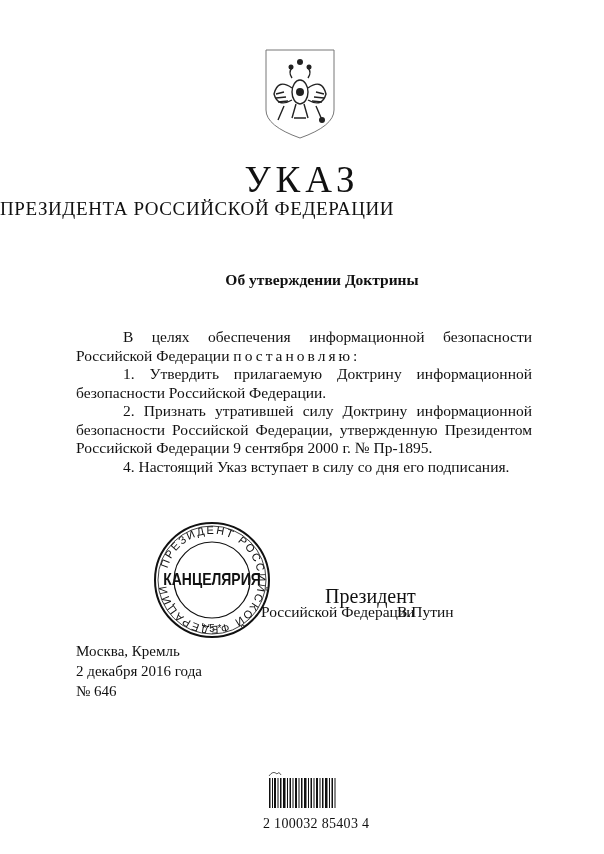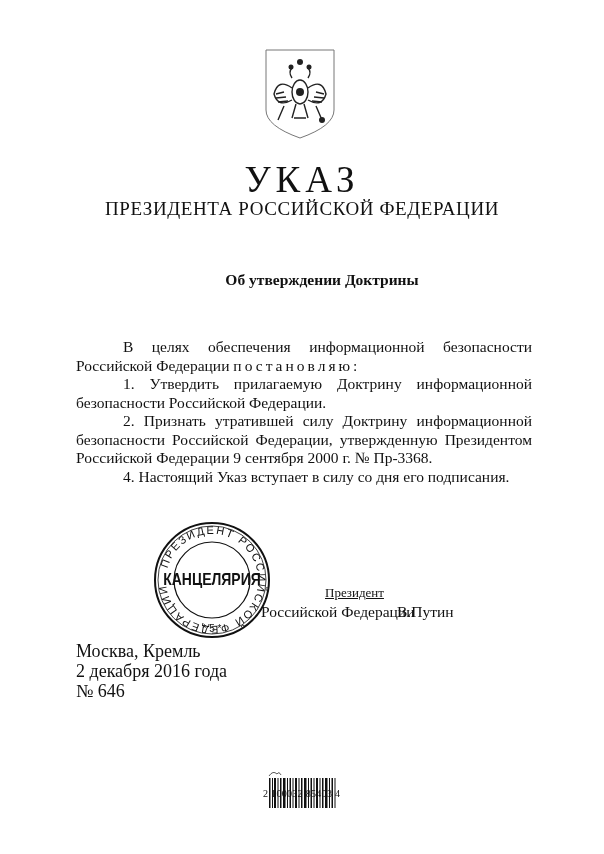--- a/index.html
+++ b/index.html
@@ -1,34 +1,34 @@
 <!DOCTYPE html>
 <html><head>
 <meta charset="utf-8">
 <style>
   html, body { margin:0; padding:0; background:#fff; }
   body { width:604px; height:854px; position:relative; overflow:hidden;
          font-family:"Liberation Serif", serif; color:#111; }
   .abs { position:absolute; }
   .emblem { left:262px; top:48px; width:76px; height:92px; }
   .title { left:0; width:604px; top:150px; text-align:center; font-size:37px; letter-spacing:5px; font-weight:normal;margin-top:8px; }
-  .subtitle { left:0; width:604px; top:198px; text-align:center; font-size:19px; letter-spacing:0.6px; }
+  .subtitle { left:0; width:604px; top:198px; font-size:19px; letter-spacing:0.6px; }
   .heading { left:0; width:604px; top:270px; text-align:center; font-size:15.5px; font-weight:bold; line-height:20px;padding-left:20px; }
-  .body { left:76px; width:456px; top:338px; font-size:15.5px; line-height:18.5px; }
+  .body { left:76px; width:456px; top:328px; font-size:15.5px; line-height:18.5px; }
   .body p { margin:0; text-align:justify; text-align-last:left; }
   .body p.ind { text-indent:47px; }
   .body .just-last { text-align-last:justify; }
   .spaced { letter-spacing:3px; }
   .stamp { left:152px; top:520px; width:120px; height:120px; }
-  .sig1 { left:325px; top:585px; font-size:13px;text-decoration:underline; }
+  .sig1 { left:325px; top:585px; font-size:20px; }
   .sig2 { left:261px; top:603px; font-size:15.5px; }
   .sig3 { left:397px; top:603px; font-size:15.5px; }
-  .place { left:76px; top:641px; font-size:18px; line-height:20px; }
+  .place { left:76px; top:641px; font-size:15px; line-height:20px; }
   .barcode { left:267px; top:768px; width:72px; height:52px; }
-  .bcnum { left:263px; top:788px; font-size:10px; letter-spacing:0.3px;text-align:center; }
+  .bcnum { left:263px; top:816px; font-size:14px; letter-spacing:0.3px;text-align:center; }
 </style>
 </head>
 <body>
 
 <svg class="abs emblem" viewBox="0 0 76 92">
   <path d="M4 2 H72 V62 Q72 78 38 90 Q4 78 4 62 Z" fill="none" stroke="#777" stroke-width="1"></path>
   <g fill="none" stroke="#222" stroke-width="1.4">
     <ellipse cx="38" cy="44" rx="8" ry="12"></ellipse>
     <path d="M30 40 Q16 30 12 46 Q16 60 30 52"></path>
     <path d="M46 40 Q60 30 64 46 Q60 60 46 52"></path>
@@ -51,21 +51,21 @@
 <div class="abs subtitle">ПРЕЗИДЕНТА РОССИЙСКОЙ ФЕДЕРАЦИИ</div>
 
 <div class="abs heading">
   <div>Об утверждении Доктрины</div>
 </div>
 
 <div class="abs body">
   <p class="ind just-last">В целях обеспечения информационной безопасности</p>
   <p><span>Российской Федерации </span><span class="spaced">постановляю</span><span>:</span></p>
   <p class="ind">1. Утвердить прилагаемую Доктрину информационной безопасности Российской Федерации.</p>
-  <p class="ind">2. Признать утратившей силу Доктрину информационной безопасности Российской Федерации, утвержденную Президентом Российской Федерации 9 сентября 2000 г. № Пр-3368.</p>
+  <p class="ind">2. Признать утратившей силу Доктрину информационной безопасности Российской Федерации, утвержденную Президентом Российской Федерации 9 сентября 2000 г. № Пр-1895.</p>
   <p class="ind">4. Настоящий Указ вступает в силу со дня его подписания.</p>
 </div>
 
 <svg class="abs stamp" viewBox="0 0 120 120">
   <defs>
     <path id="ring" d="M60 60 m-46 0 a46 46 0 1 1 92 0 a46 46 0 1 1 -92 0"></path>
   </defs>
   <circle cx="60" cy="60" r="57" fill="none" stroke="#111" stroke-width="2"></circle>
   <circle cx="60" cy="60" r="54" fill="none" stroke="#111" stroke-width="0.8"></circle>
   <circle cx="60" cy="60" r="38" fill="none" stroke="#111" stroke-width="1.2"></circle>

